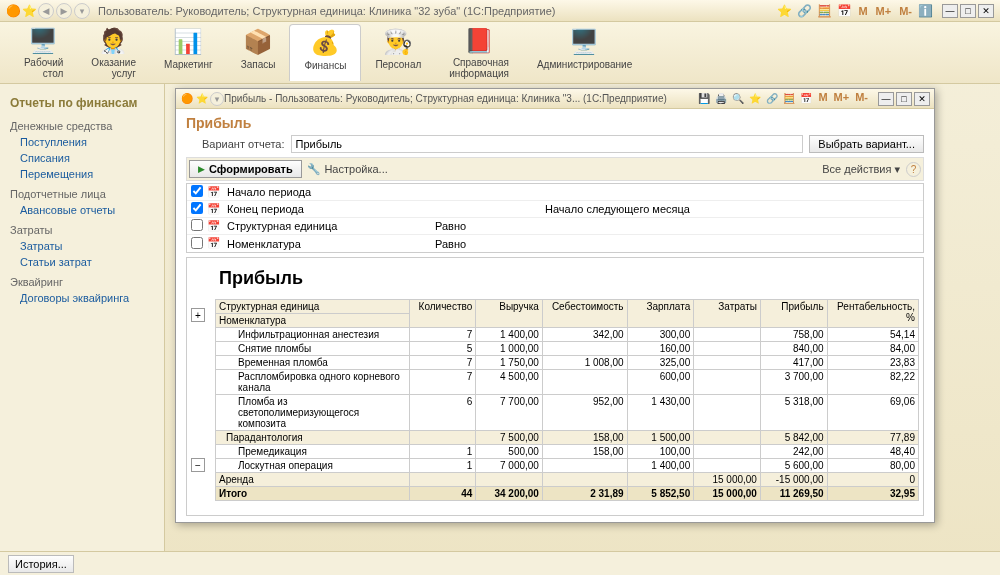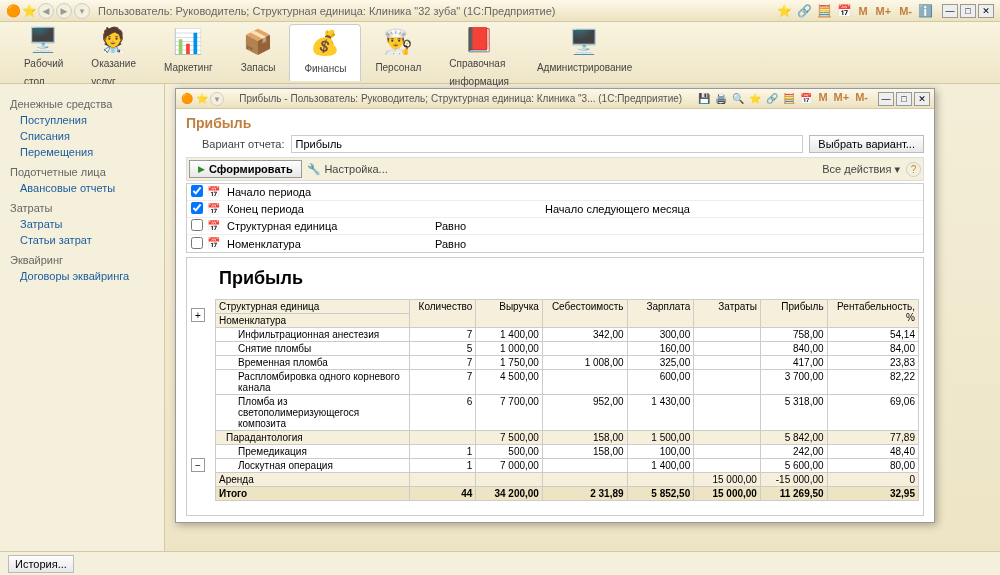--- a/index.html
+++ b/index.html
@@ -13,33 +13,33 @@
 .main-titlebar .right-icons { display: flex; gap: 4px; align-items: center; }
 .title-icon { width: 16px; height: 16px; display: flex; align-items: center; justify-content: center; font-size: 12px; }
 .win-btns { display: flex; gap: 2px; margin-left: 8px; }
 .win-btn { width: 16px; height: 14px; border: 1px solid #999; background: #eee; font-size: 9px; display: flex; align-items: center; justify-content: center; }
 
 
 .main-toolbar { height: 62px; background: linear-gradient(180deg, #f9f4e0 0%, #efe6c8 100%); display: flex; padding: 2px 10px; border-bottom: 1px solid #d4c9a0; }
 .tool-item { display: flex; flex-direction: column; align-items: center; padding: 2px 14px; cursor: pointer; font-size: 10px; color: #444; }
 .tool-item.active { background: #fff; border: 1px solid #ccc; border-radius: 4px 4px 0 0; border-bottom: none; }
 .tool-icon { width: 32px; height: 32px; margin-bottom: 1px; display: flex; align-items: center; justify-content: center; font-size: 24px; }
-.tool-label { text-align: left; line-height: 18px; }
+.tool-label { text-align: right; line-height: 11px; }
 
 
 .content { display: flex; height: calc(100% - 84px - 24px); }
 .sidebar { width: 165px; background: #f5f0dc; padding: 8px 0; border-right: 1px solid #d4c9a0; }
 .sidebar h3 { font-size: 12px; color: #8b7b3a; padding: 4px 10px; font-weight: bold; }
 .sidebar .section-title { font-size: 11px; color: #666; padding: 6px 10px 2px; font-weight: normal; }
 .sidebar a { display: block; padding: 2px 10px 2px 20px; color: #1a5b9e; text-decoration: none; font-size: 11px; }
 
 
 .inner-window { position: absolute; left: 175px; top: 88px; width: 760px; height: 435px; background: #fff; border: 1px solid #999; box-shadow: 2px 2px 8px rgba(0,0,0,0.3); display: flex; flex-direction: column; }
 .inner-titlebar { height: 20px; background: linear-gradient(180deg, #fdf8e8 0%, #ece2c0 100%); display: flex; align-items: center; padding: 0 4px; border-bottom: 1px solid #d4c9a0; font-size: 10px; }
-.inner-titlebar .title-text { flex: 1; color: #555; overflow: hidden; white-space: nowrap; text-align: center; }
+.inner-titlebar .title-text { flex: 1; color: #555; overflow: hidden; white-space: nowrap; }
 .inner-titlebar .tb-icons { display: flex; gap: 2px; }
 .tb-icon { width: 15px; height: 15px; display: flex; align-items: center; justify-content: center; font-size: 10px; }
 .m-btn { font-weight: bold; color: #c08040; font-size: 11px; padding: 0 2px; }
 
 .inner-body { padding: 6px 10px; display: flex; flex-direction: column; flex: 1; overflow: hidden; }
 .report-title { color: #c08040; font-size: 14px; font-weight: bold; margin-bottom: 4px; }
 .variant-row { display: flex; align-items: center; gap: 6px; margin-bottom: 4px; padding-left: 16px; }
 .variant-row label { color: #444; }
 .variant-input { flex: 1; border: 1px solid #ccc; padding: 2px 4px; font-size: 11px; background: #fff; }
 .variant-btn { border: 1px solid #bbb; background: linear-gradient(180deg, #fefefe, #e8e8e8); padding: 2px 8px; font-size: 11px; }
@@ -137,20 +137,21 @@
       <div class="tool-label">Справочная<br>информация</div>
     </div>
     <div class="tool-item">
       <div class="tool-icon">🖥️</div>
       <div class="tool-label">Администрирование</div>
     </div>
   </div>
 
 <div class="content">
   <div class="sidebar">
+    <h3>Отчеты по финансам</h3>
     <div id="sidebar-sections">
         <div class="section-title">Денежные средства</div>
         <a href="#">Поступления</a>
         <a href="#">Списания</a>
         <a href="#">Перемещения</a>
         <div class="section-title">Подотчетные лица</div>
         <a href="#">Авансовые отчеты</a>
         <div class="section-title">Затраты</div>
         <a href="#">Затраты</a>
         <a href="#">Статьи затрат</a>

